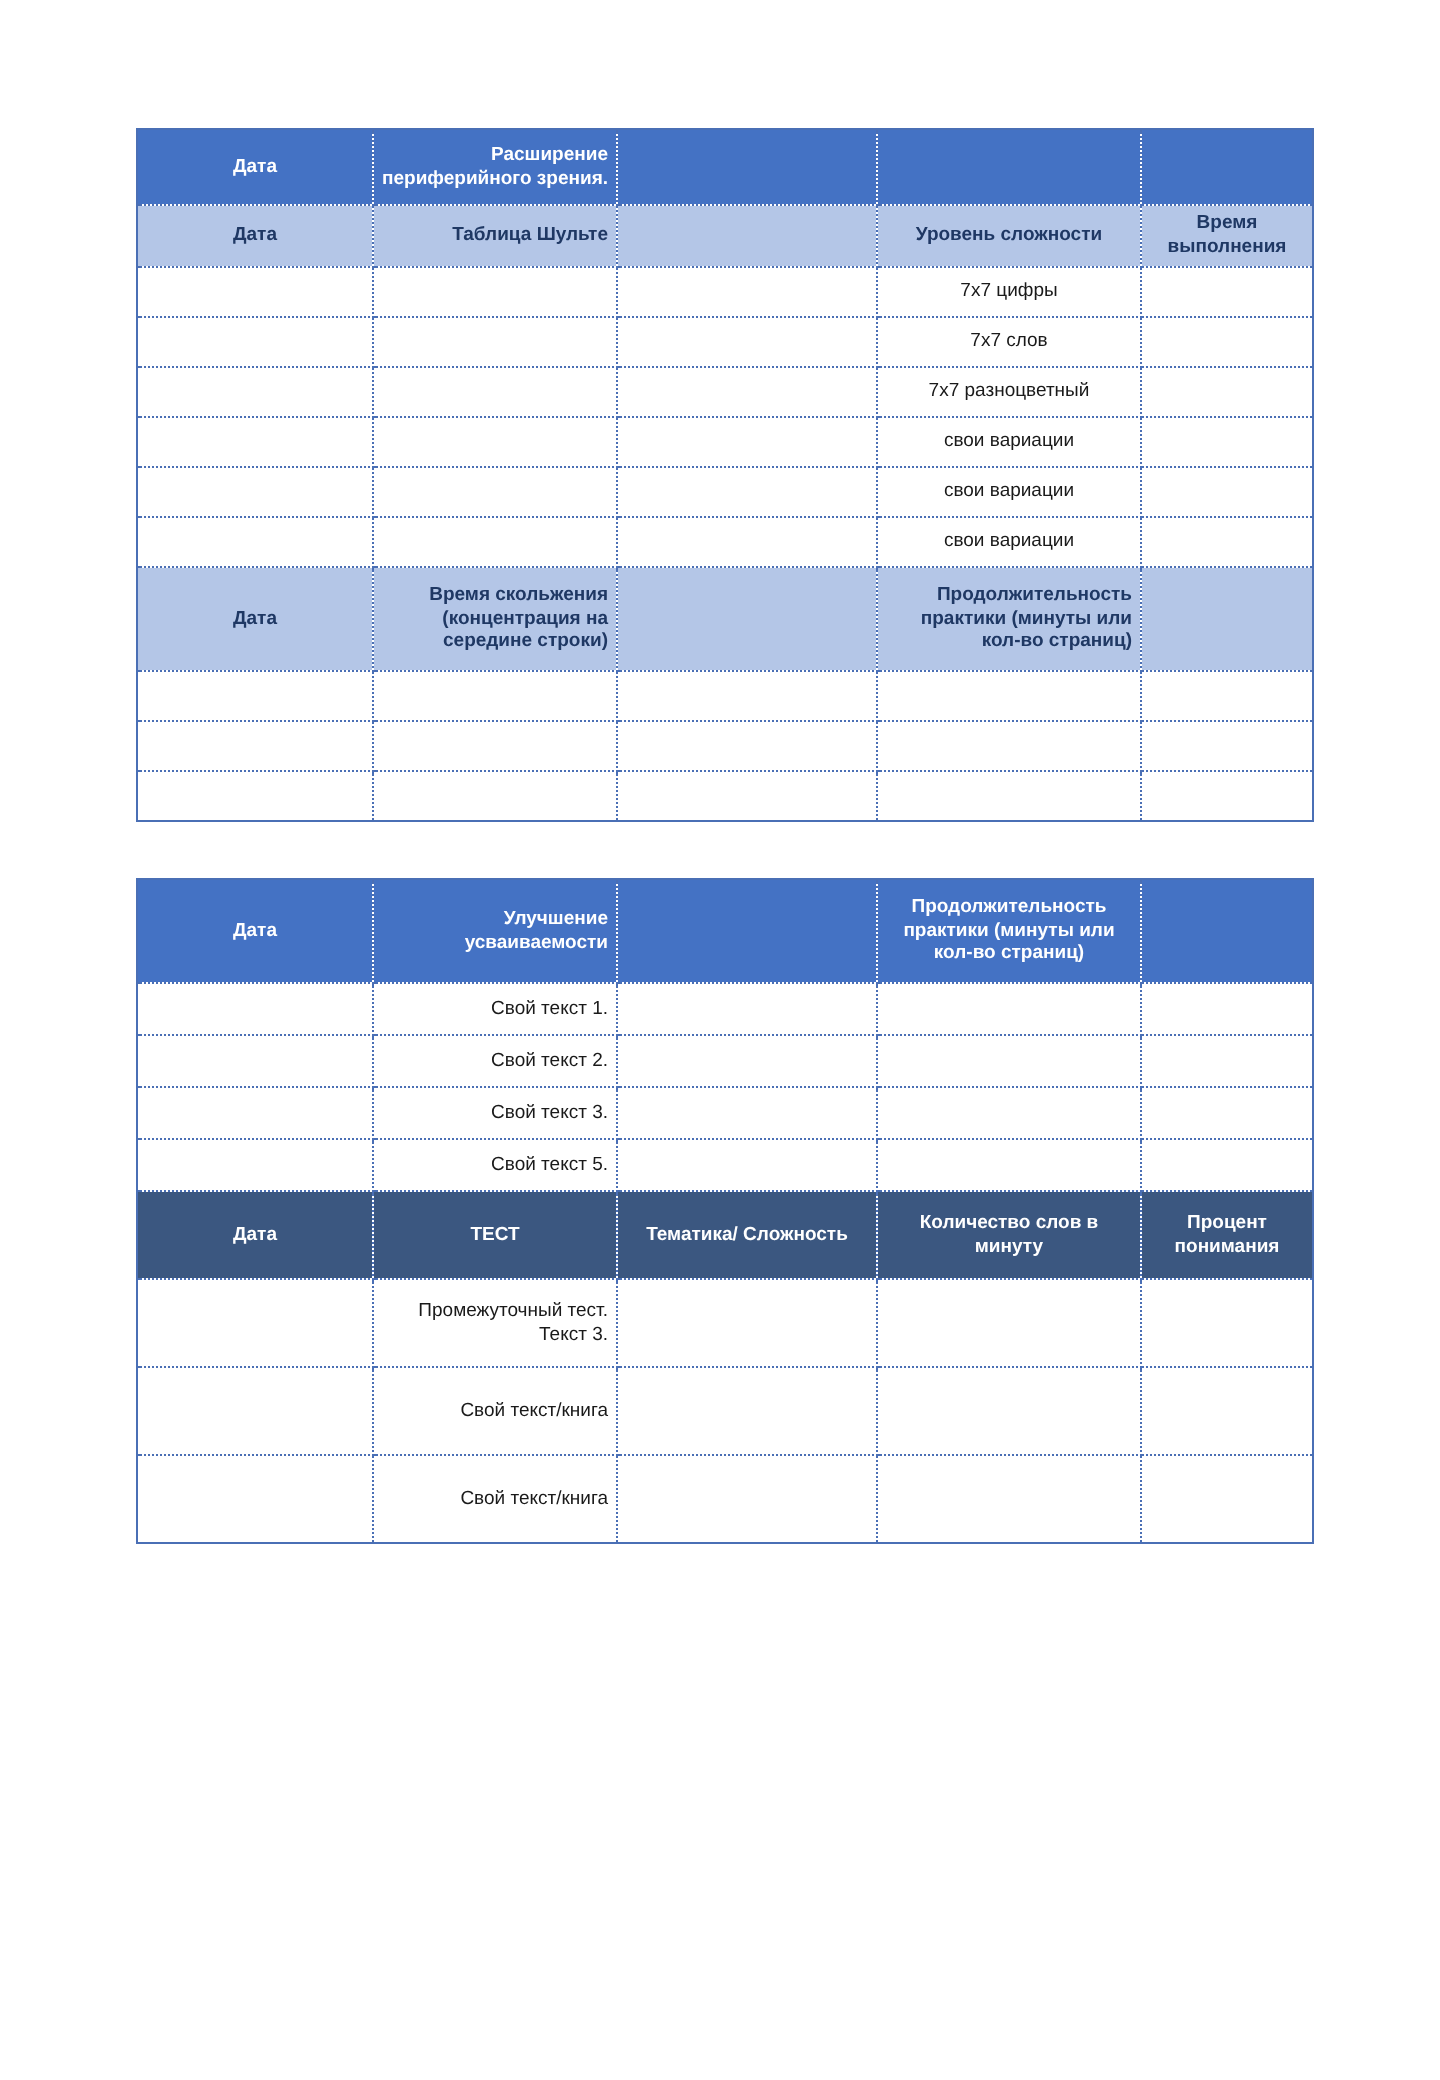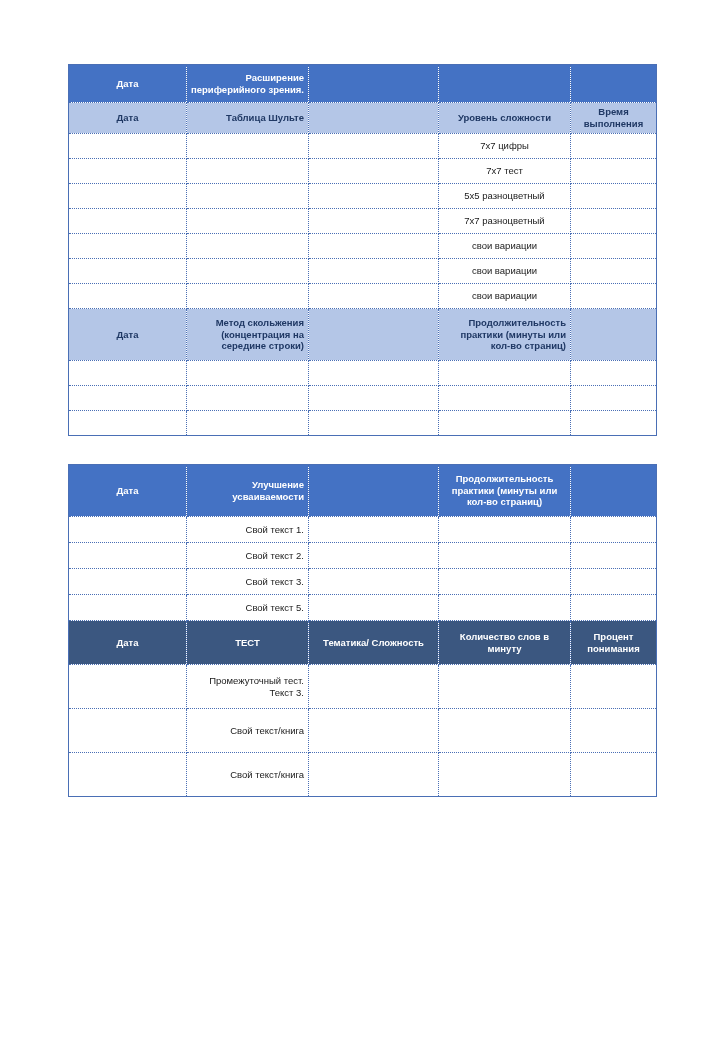--- a/index.html
+++ b/index.html
@@ -125,28 +125,21 @@
         <td class="cell-center"></td>
         <td class="cell-left"></td>
         <td class="cell-center"></td>
         <td class="cell-center">7x7 цифры</td>
         <td class="cell-center"></td>
       </tr>
       <tr class="row-h25">
         <td class="cell-center"></td>
         <td class="cell-left"></td>
         <td class="cell-center"></td>
-        <td class="cell-center">7x7 тест</td>
-        <td class="cell-center"></td>
-      </tr>
-      <tr class="row-h25">
-        <td class="cell-center"></td>
-        <td class="cell-left"></td>
-        <td class="cell-center"></td>
-        <td class="cell-center">5x5 разноцветный</td>
+        <td class="cell-center">7x7 слов</td>
         <td class="cell-center"></td>
       </tr>
       <tr class="row-h25">
         <td class="cell-center"></td>
         <td class="cell-left"></td>
         <td class="cell-center"></td>
         <td class="cell-center">7x7 разноцветный</td>
         <td class="cell-center"></td>
       </tr>
       <tr class="row-h25">
@@ -166,21 +159,21 @@
       <tr class="row-h25">
         <td class="cell-center"></td>
         <td class="cell-left"></td>
         <td class="cell-center"></td>
         <td class="cell-center">свои вариации</td>
         <td class="cell-center"></td>
       </tr>
 
       <tr>
         <td class="hdr-light tall3">Дата</td>
-        <td class="hdr-light left tall3">Метод скольжения (концентрация на середине строки)</td>
+        <td class="hdr-light left tall3">Время скольжения (концентрация на середине строки)</td>
         <td class="hdr-light tall3"></td>
         <td class="hdr-light left tall3">Продолжительность практики (минуты или кол-во страниц)</td>
         <td class="hdr-light tall3"></td>
       </tr>
       <tr class="row-h25">
         <td class="cell-center"></td>
         <td class="cell-left"></td>
         <td class="cell-center"></td>
         <td class="cell-center"></td>
         <td class="cell-center"></td>

